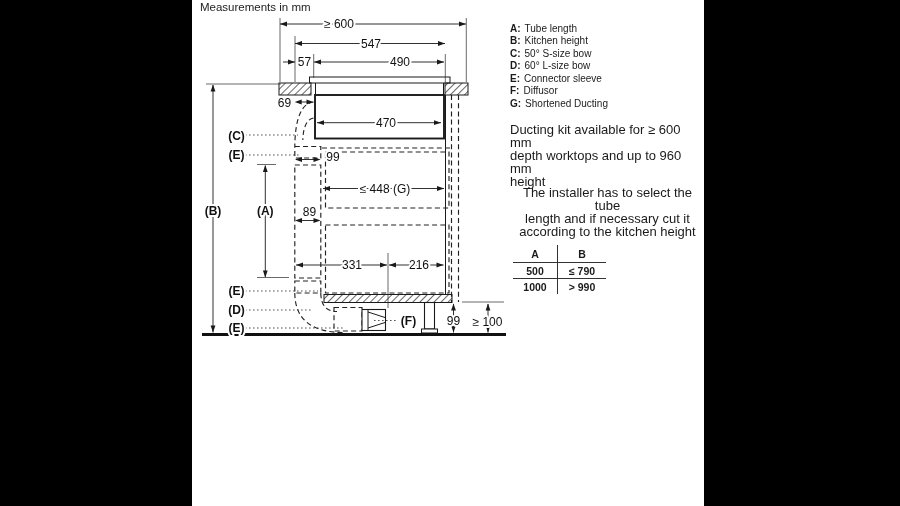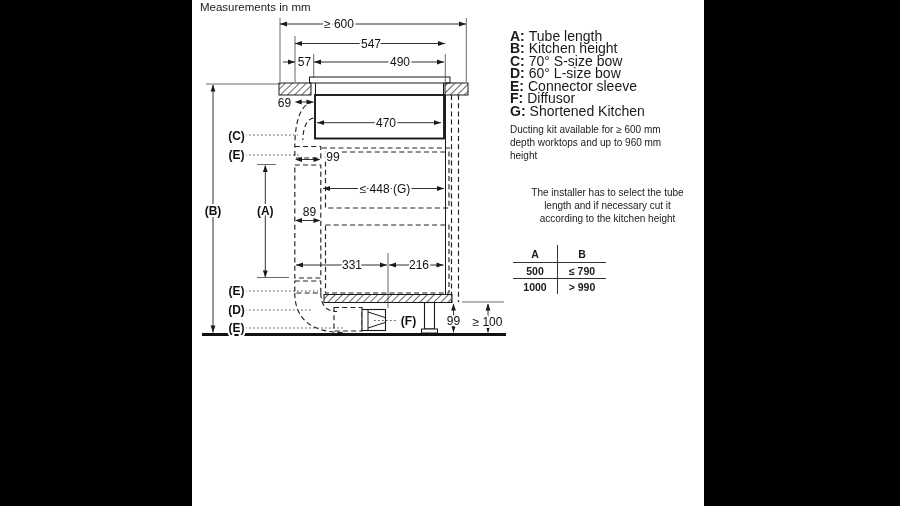--- a/index.html
+++ b/index.html
@@ -3,23 +3,23 @@
 <meta charset="utf-8">
 <style>
   html,body{margin:0;padding:0;background:#000;}
   #stage{position:relative;width:900px;height:506px;background:#000;overflow:hidden;
          font-family:"Liberation Sans",sans-serif;color:#1a1a1a;}
   #canvas{position:absolute;left:192px;top:0;width:512px;height:506px;background:#fff;overflow:hidden;}
   #bar-left{position:absolute;left:0;top:0;width:192px;height:506px;background:#000;}
   #bar-right{position:absolute;left:704px;top:0;width:196px;height:506px;background:#000;}
   #diagram-svg{position:absolute;left:0;top:0;}
   .title{position:absolute;left:8px;top:1px;font-size:11.5px;color:#222;}
-  .legend{position:absolute;left:318px;top:30px;font-size:14px;line-height:12.45px;white-space:nowrap;}
+  .legend{position:absolute;left:318px;top:23px;font-size:10px;line-height:12.45px;white-space:nowrap;}
   .lg-key{font-weight:bold;margin-right:4px;}
-  .note{position:absolute;left:318px;width:195px;font-size:10px;line-height:13.1px;white-space:pre-line;}
+  .note{position:absolute;left:318px;width:195px;font-size:13px;line-height:13.1px;white-space:pre-line;}
   #note1{top:123px;}
   #note2{top:186px;text-align:center;}
   .spec-table{position:absolute;left:321px;top:245px;border-collapse:collapse;font-size:10.5px;}
   .spec-table td{padding:0;text-align:center;vertical-align:middle;font-weight:bold;}
   .spec-table .ca{width:44px;}
   .spec-table .cb{width:48px;border-left:1px solid #333;}
   .spec-table tr.hdr td{font-weight:bold;height:17px;border-bottom:1px solid #333;}
   .spec-table tr.r1 td{height:15px;border-bottom:1px solid #333;}
   .spec-table tr.r2 td{height:15px;}
   
@@ -210,25 +210,25 @@
         <text class="lbltxt" x="236.5" y="332">(E)</text>
         <text class="lbltxt" x="408.5" y="325">(F)</text>
       </g>
     </svg>
 
     <div class="title">Measurements in mm</div>
 
     <div class="legend">
       <div class="lg-line"><span class="lg-key">A:</span><span>Tube length</span></div>
       <div class="lg-line"><span class="lg-key">B:</span><span>Kitchen height</span></div>
-      <div class="lg-line"><span class="lg-key">C:</span><span>70° S-size bow</span></div>
+      <div class="lg-line"><span class="lg-key">C:</span><span>50° S-size bow</span></div>
       <div class="lg-line"><span class="lg-key">D:</span><span>60° L-size bow</span></div>
       <div class="lg-line"><span class="lg-key">E:</span><span>Connector sleeve</span></div>
       <div class="lg-line"><span class="lg-key">F:</span><span>Diffusor</span></div>
-      <div class="lg-line"><span class="lg-key">G:</span><span>Shortened Kitchen</span></div>
+      <div class="lg-line"><span class="lg-key">G:</span><span>Shortened Ducting</span></div>
     </div>
 
     <div class="note" id="note1">Ducting kit available for ≥ 600 mm
 depth worktops and up to 960 mm
 height</div>
     <div class="note" id="note2">The installer has to select the tube
 length and if necessary cut it
 according to the kitchen height</div>
 
     <table class="spec-table">

